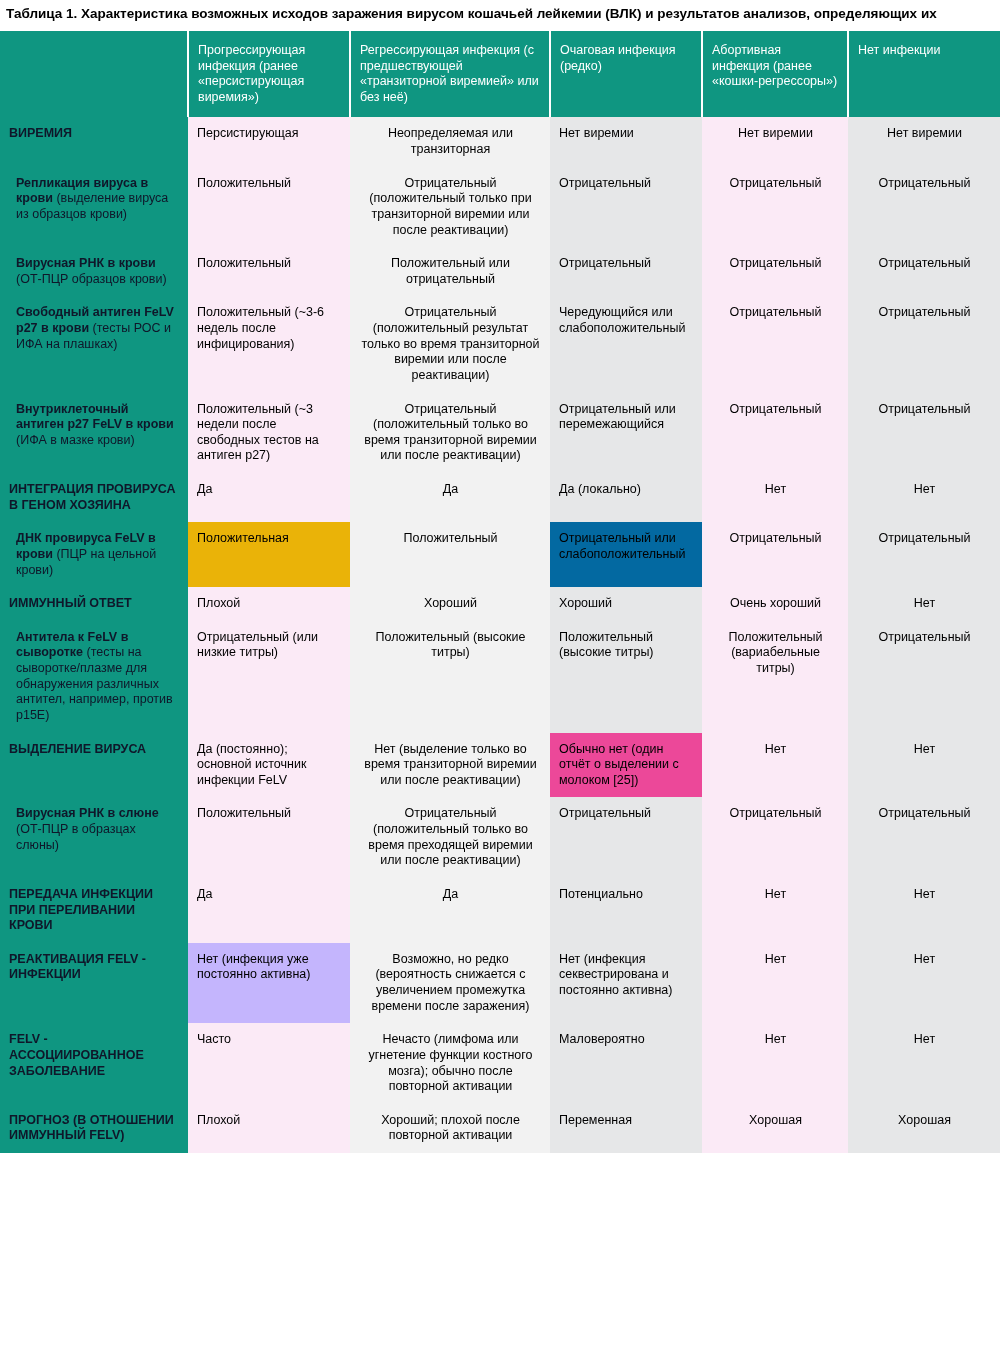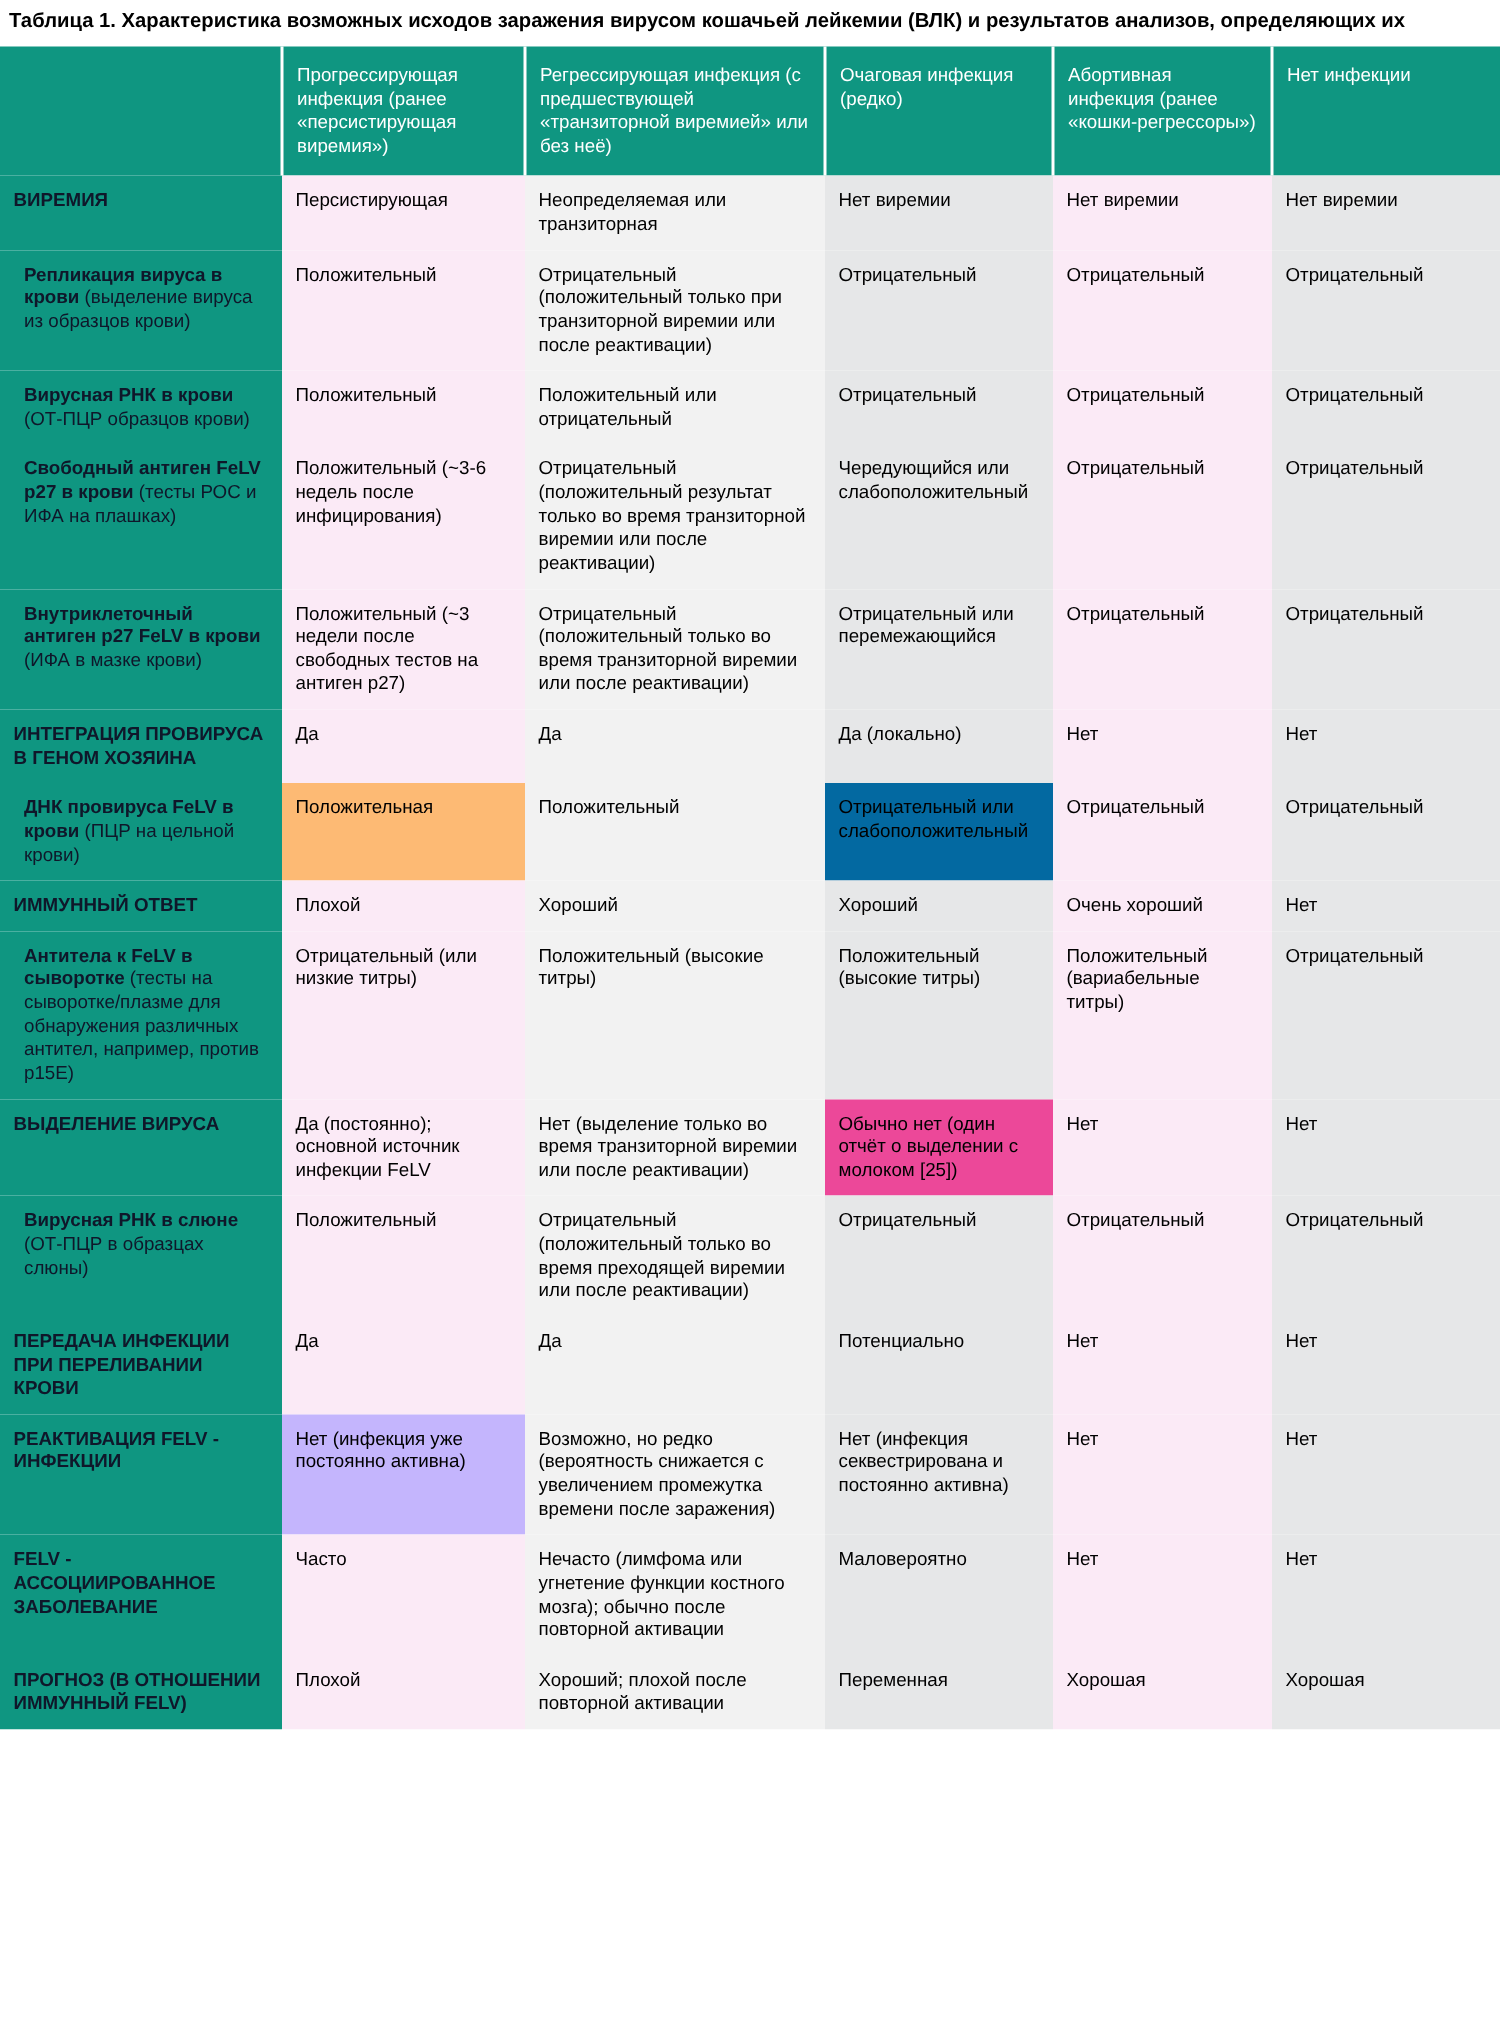--- a/index.html
+++ b/index.html
@@ -79,21 +79,21 @@
     padding-left: 16px;
   }
 
   
   td.d {
     border-bottom: 2px solid #ffffff;
     border-right: 2px solid #ffffff;
   }
   td.d:last-child { border-right: 0; }
   td.pink { background: #fbeaf6; }
-  td.gray { background: #e6e7e8; }
+  td.gray { background: #e6e7e8; text-align: center; }
 </style>
 </head>
 <body>
 
 <div class="page">
 
   <div class="caption">Таблица 1. Характеристика возможных исходов заражения вирусом кошачьей лейкемии (ВЛК) и результатов анализов, определяющих их</div>
 
   <table class="feltable">
     <colgroup>
@@ -158,21 +158,21 @@
         <tr>
           <td class="lbl section"><span>ИНТЕГРАЦИЯ ПРОВИРУСА В ГЕНОМ ХОЗЯИНА</span></td>
           <td class="d pink" style="background: rgb(251, 234, 246);">Да</td>
           <td class="d gray" style="background: rgb(242, 242, 242);">Да</td>
           <td class="d pink" style="background: rgb(230, 231, 232);">Да (локально)</td>
           <td class="d gray" style="background: rgb(251, 234, 246);">Нет</td>
           <td class="d gray" style="background: rgb(230, 231, 232);">Нет</td>
         </tr>
         <tr>
           <td class="lbl indent"><span>ДНК провируса FeLV в крови</span><span class="sub"> (ПЦР на цельной крови)</span></td>
-          <td class="d pink" style="background: #fdba74;">Положительная</td>
+          <td class="d pink" style="background: #eab308;">Положительная</td>
           <td class="d gray" style="background: rgb(242, 242, 242);">Положительный</td>
           <td class="d pink" style="background: #0369a1;">Отрицательный или слабоположительный</td>
           <td class="d gray" style="background: rgb(251, 234, 246);">Отрицательный</td>
           <td class="d gray" style="background: rgb(230, 231, 232);">Отрицательный</td>
         </tr>
         <tr>
           <td class="lbl section"><span>ИММУННЫЙ ОТВЕТ</span></td>
           <td class="d pink" style="background: rgb(251, 234, 246);">Плохой</td>
           <td class="d gray" style="background: rgb(242, 242, 242);">Хороший</td>
           <td class="d pink" style="background: rgb(230, 231, 232);">Хороший</td>

